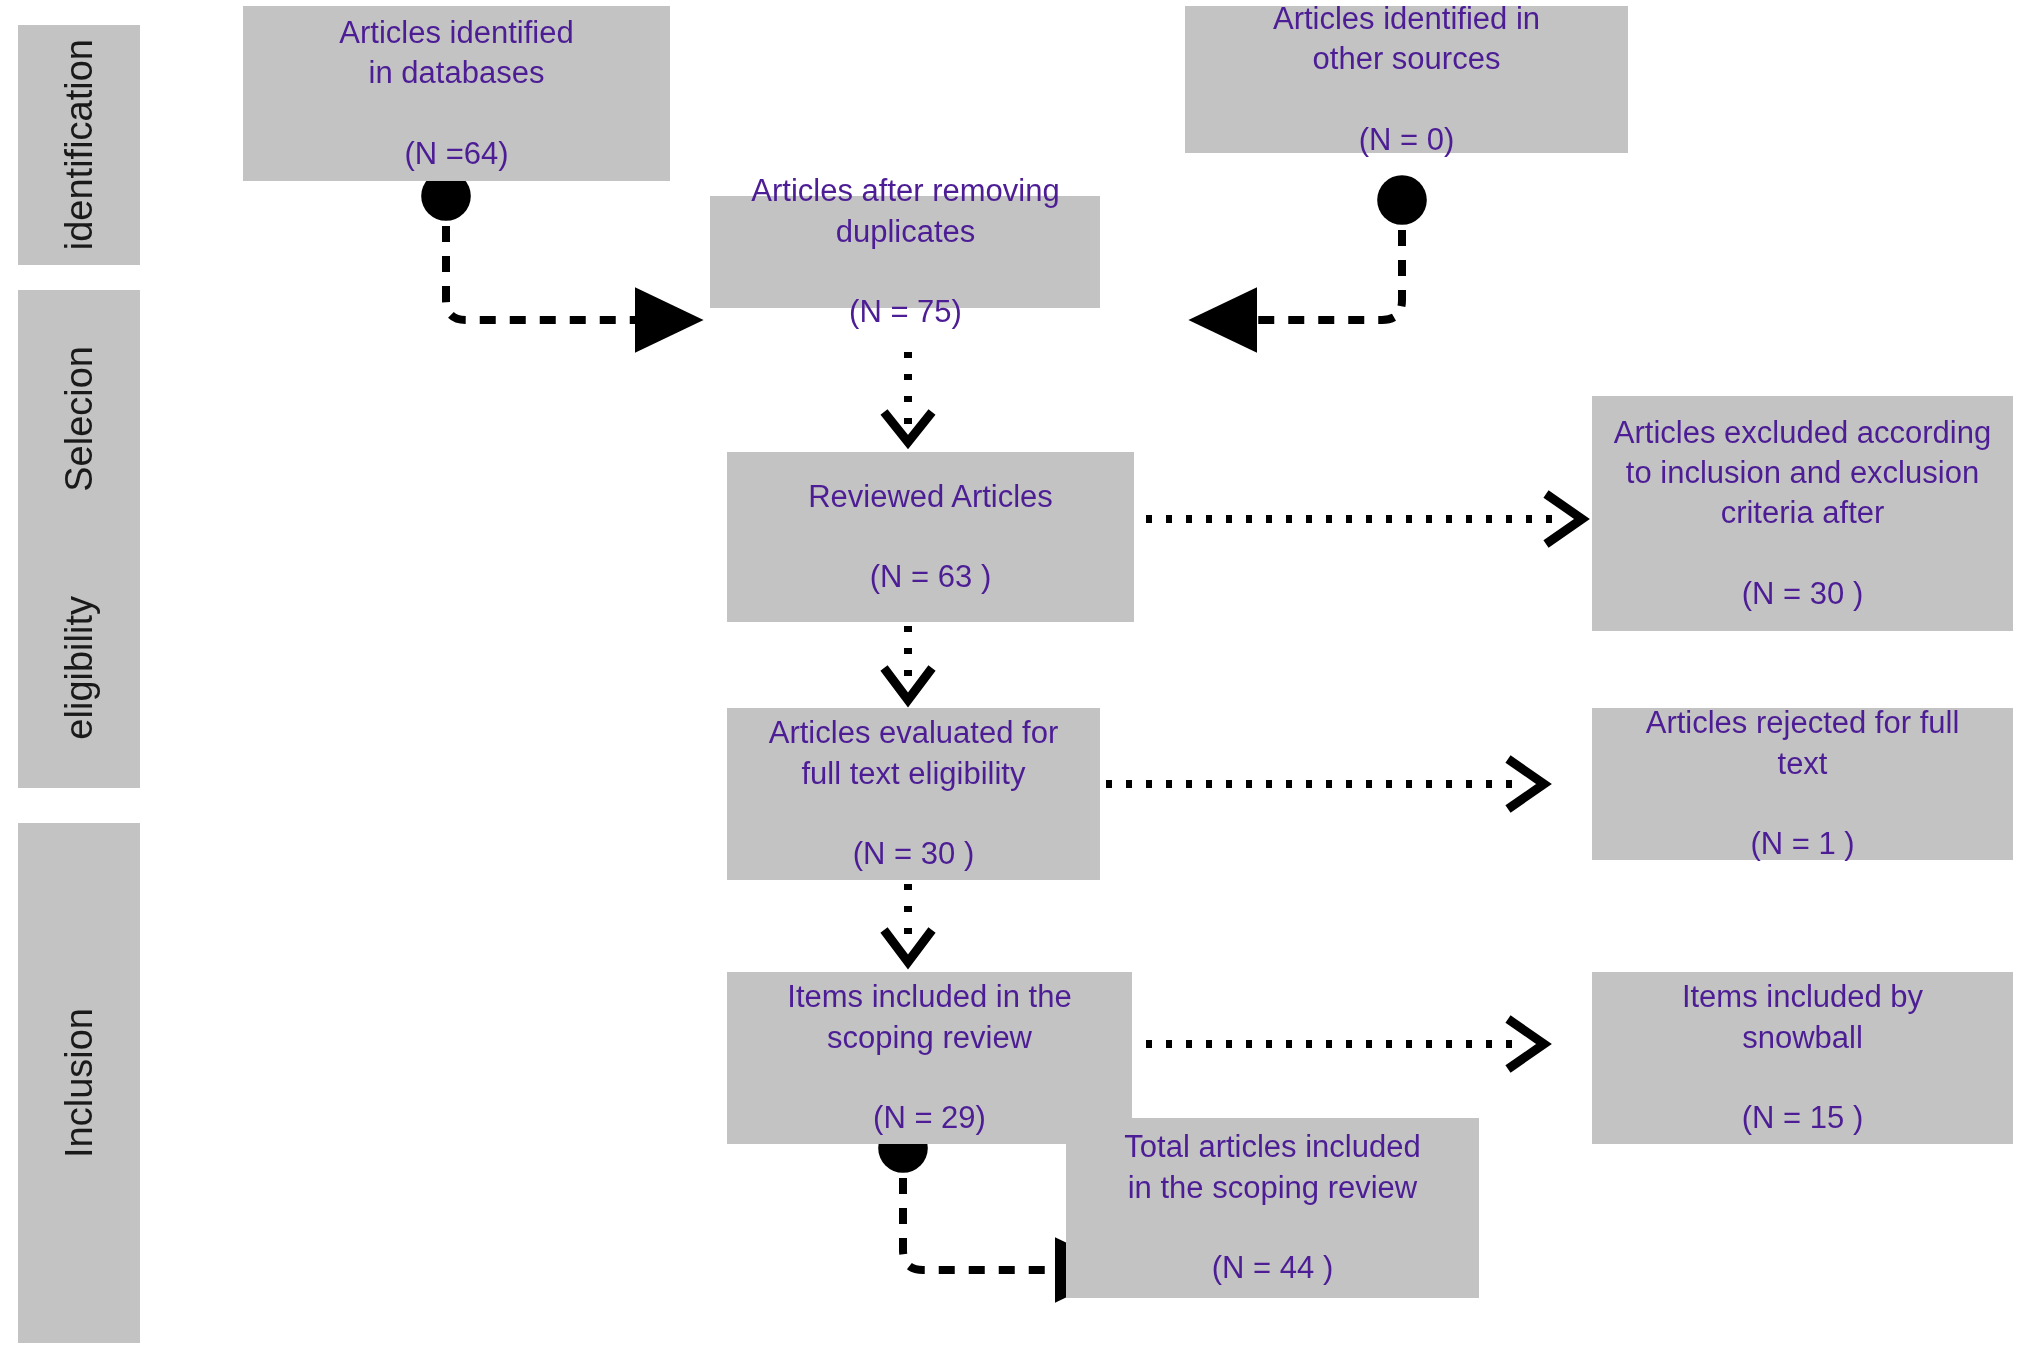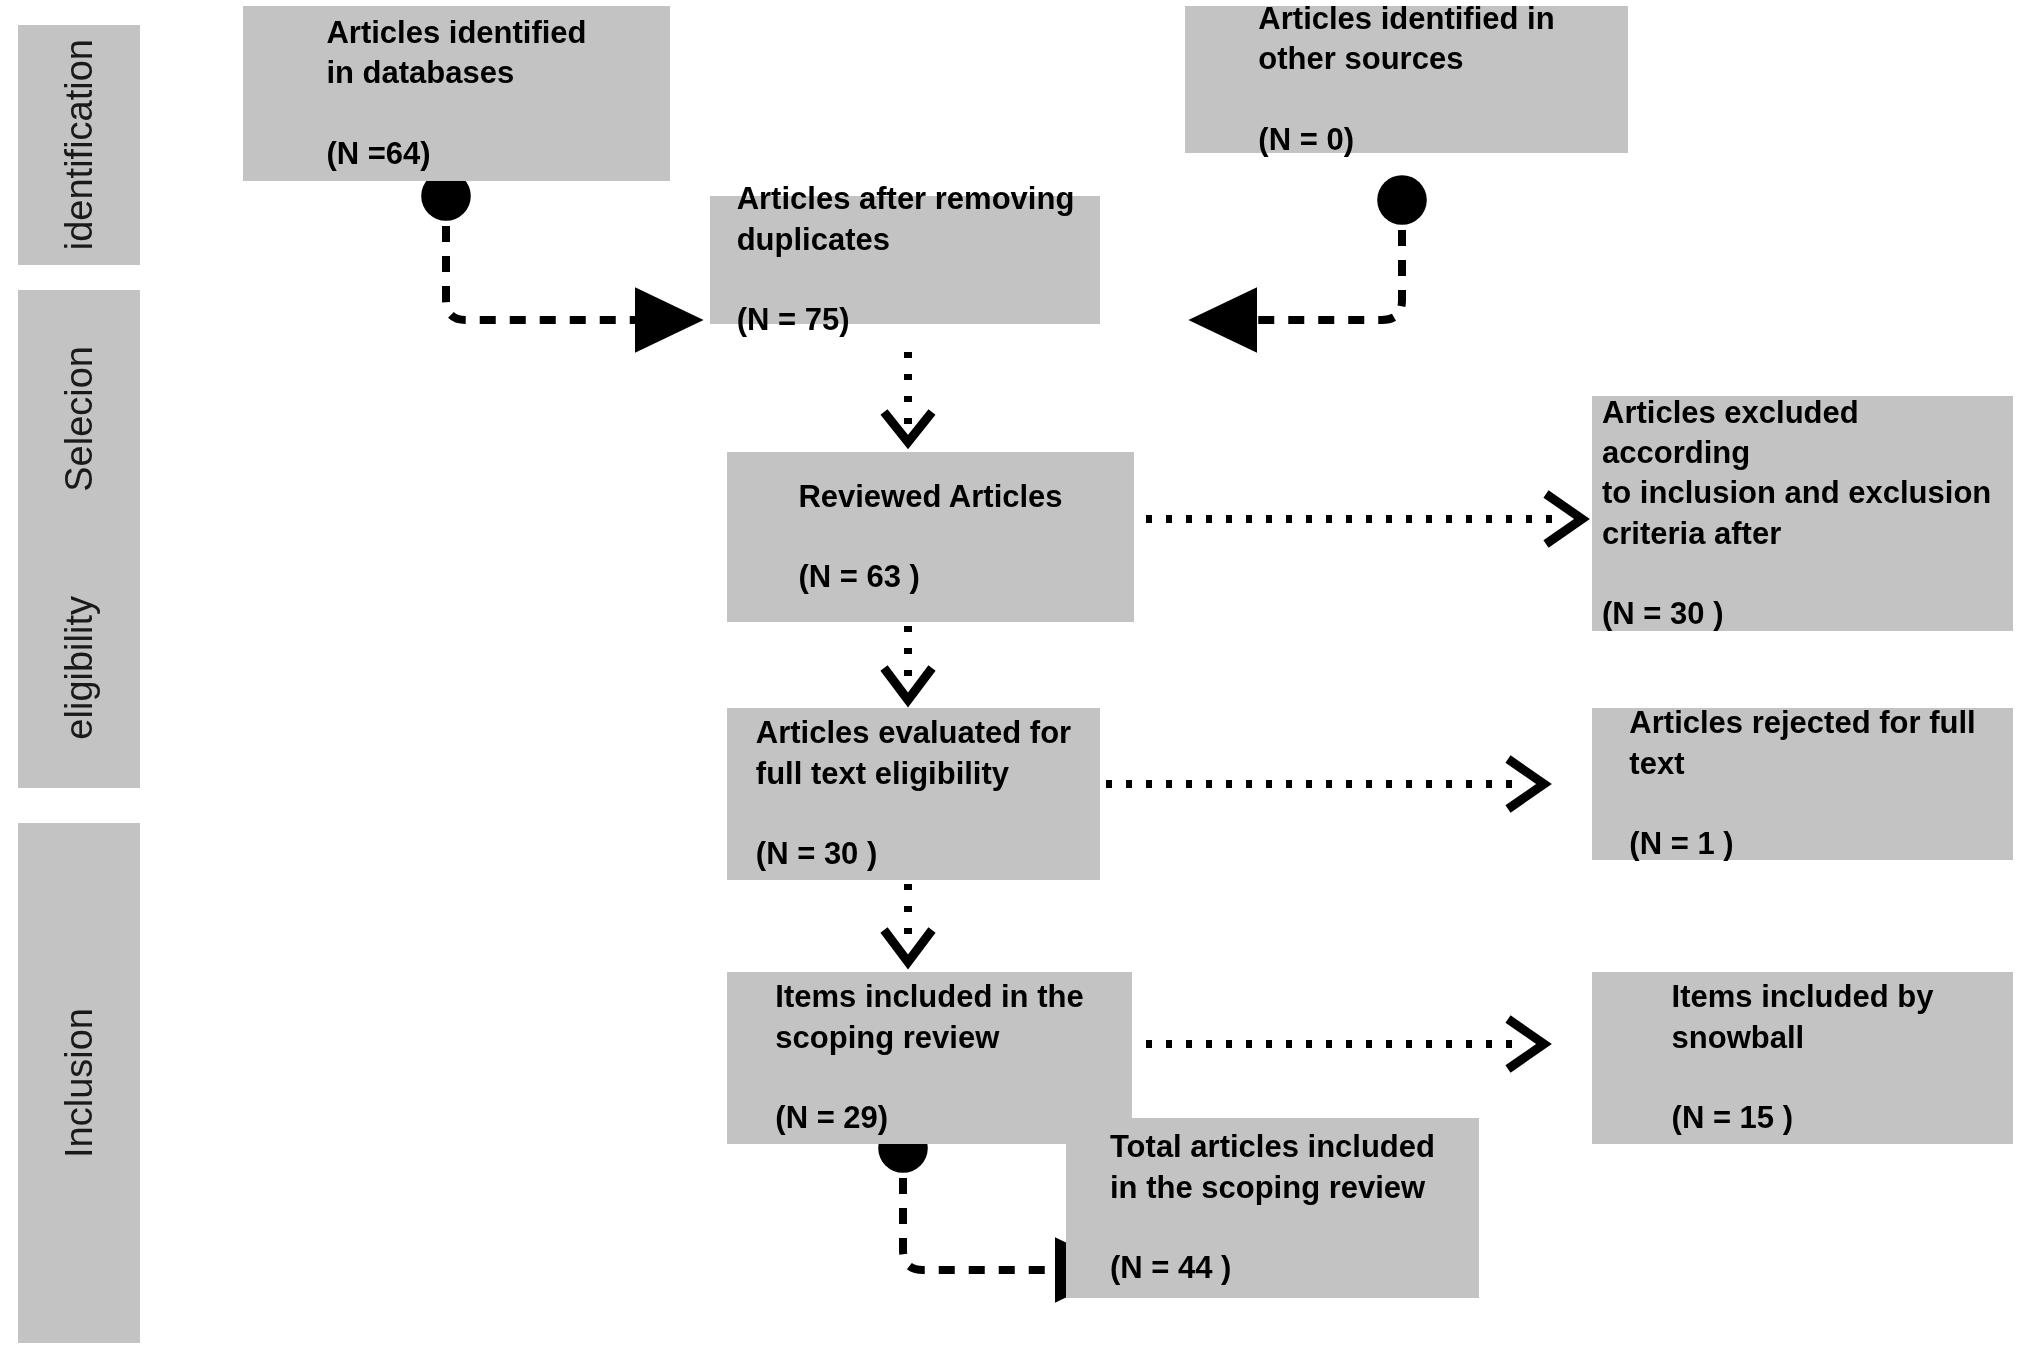--- a/index.html
+++ b/index.html
@@ -24,27 +24,27 @@
     width: 2031px;
     height: 1371px;
     pointer-events: none;
   }
   .node {
     position: absolute;
     background: #c3c3c3;
     display: flex;
     align-items: center;
     justify-content: center;
-    color: #000000;
+    text-align: center;
+    color: #4c1d95;
     font-size: 31px;
     line-height: 1.30;
     box-sizing: border-box;
     padding: 4px 10px;
     white-space: pre-line;
-    font-weight: bold;
   }
   .stage-label {
     position: absolute;
     background: #c3c3c3;
     display: flex;
     align-items: center;
     justify-content: center;
     color: #1a1a1a;
     font-size: 38px;
     box-sizing: border-box;
@@ -143,21 +143,21 @@
   </div>
 
   <div class="node" style="left:1185px;top:6px;width:443px;height:147px;">
     <div>
       <div>Articles identified in
 other sources</div>
       <div>(N = 0)</div>
     </div>
   </div>
 
-  <div class="node" style="left:710px;top:196px;width:390px;height:128px;padding-left:11px;">
+  <div class="node" style="left:710px;top:196px;width:390px;height:112px;padding-left:11px;">
     <div>
       <div>Articles after removing
 duplicates</div>
       <div>(N = 75)</div>
     </div>
   </div>
 
   <div class="node" style="left:727px;top:452px;width:407px;height:170px;">
     <div>
       <div>Reviewed Articles</div>

